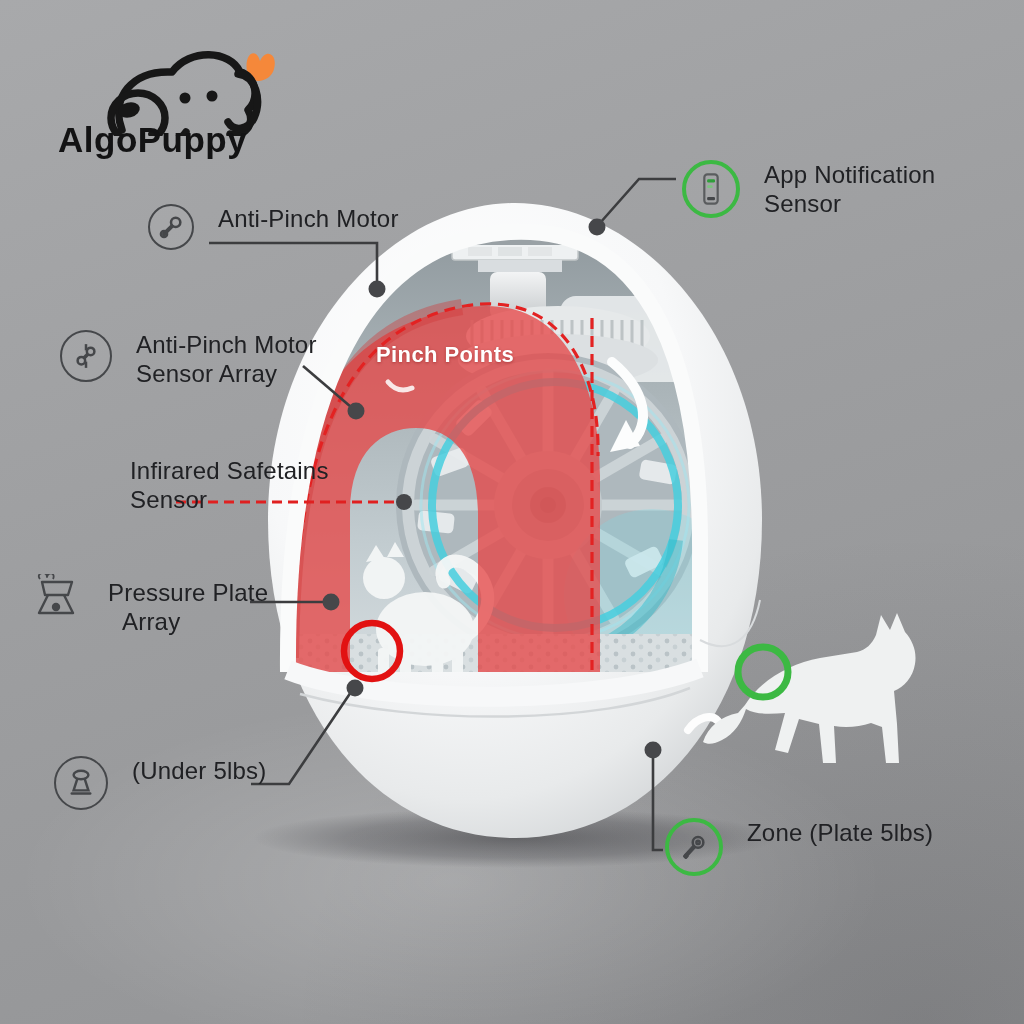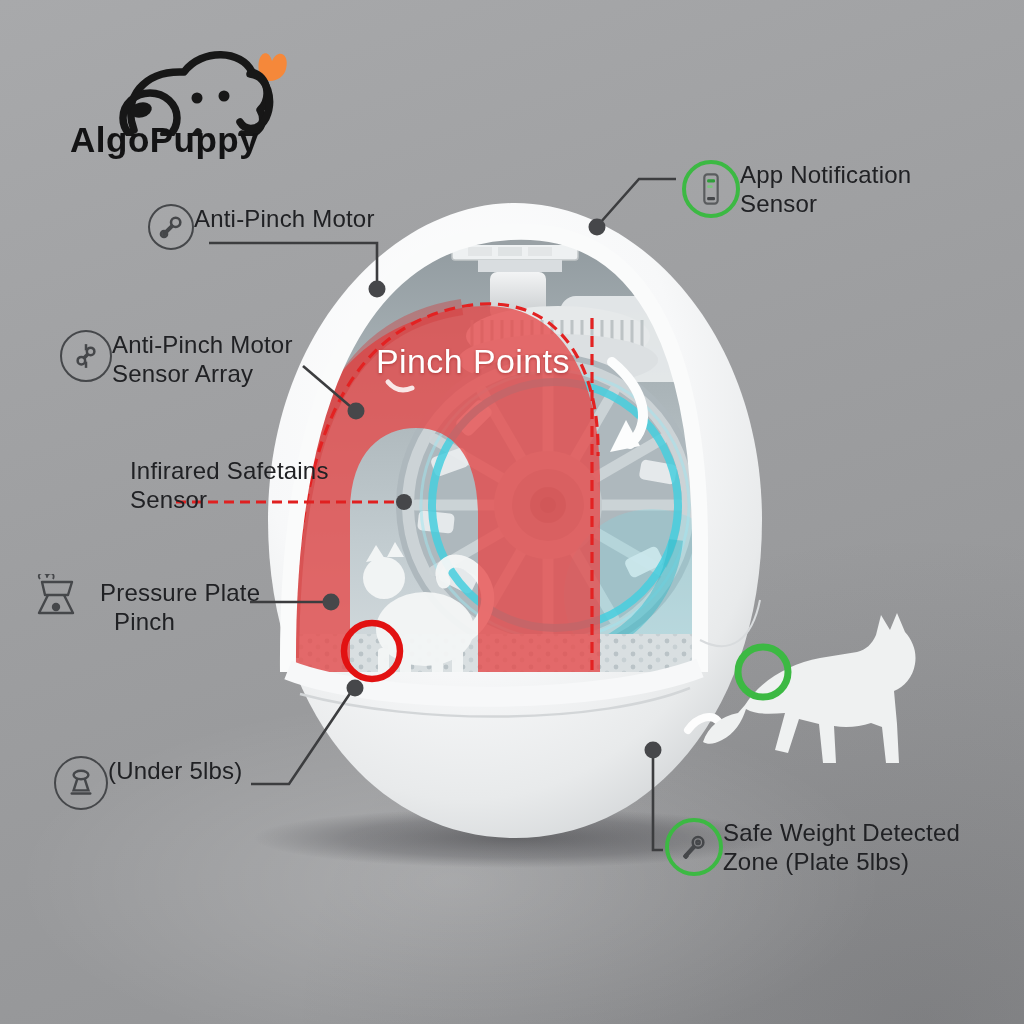--- a/index.html
+++ b/index.html
@@ -5,29 +5,29 @@
   html,body{margin:0;padding:0;}
   body{width:1024px;height:1024px;overflow:hidden;font-family:"Liberation Sans",sans-serif;}
   #stage{
     position:relative;width:1024px;height:1024px;overflow:hidden;
     background:
       radial-gradient(ellipse 620px 260px at 44% 86%, rgba(255,255,255,0.20), rgba(255,255,255,0) 70%),
       radial-gradient(ellipse 900px 700px at 90% 100%, rgba(40,40,44,0.18), rgba(0,0,0,0) 70%),
       linear-gradient(160deg,#a8a9ab 0%,#9d9ea0 45%,#919294 100%);
   }
   svg.scene{position:absolute;left:0;top:0;}
-  .label{position:absolute;display:flex;gap:0;align-items:flex-start;color:#202124;}
+  .label{position:absolute;display:flex;gap:24px;align-items:flex-start;color:#202124;}
   .label .txt p{margin:0;font-size:24px;line-height:29px;letter-spacing:.2px;}
   .ring{box-sizing:border-box;width:46px;height:46px;border:2.5px solid #45474a;border-radius:50%;
         display:flex;align-items:center;justify-content:center;flex:0 0 auto;background:rgba(255,255,255,0.04);}
   .ring.green{width:58px;height:58px;border:4px solid #3cb943;}
   .plainicon{flex:0 0 auto;}
-  #pinch-points{position:absolute;left:376px;top:342px;color:#ffffff;font-size:34px;font-weight:normal;
+  #pinch-points{position:absolute;left:376px;top:342px;color:#ffffff;font-size:22px;font-weight:bold;
                 letter-spacing:.4px;text-shadow:0 1px 3px rgba(120,10,10,.45);}
-  #logo{position:absolute;left:64px;top:26px;width:230px;height:150px;}
+  #logo{position:absolute;left:52px;top:26px;width:230px;height:150px;}
   #logo .brand{position:absolute;left:6px;top:94px;font-size:35px;font-weight:800;color:#131314;letter-spacing:.5px;}
 </style>
 </head>
 <body>
 
 <div id="stage">
 
   <svg class="scene" width="1024" height="1024" viewBox="0 0 1024 1024">
     <defs>
       <radialGradient id="eggG" cx="40%" cy="30%" r="78%">
@@ -228,23 +228,23 @@
 
   <div class="label" style="left:28px;top:574px;">
     <span class="plainicon">
       <svg width="56" height="52" viewBox="0 0 56 52" fill="none" stroke="#45474a" stroke-width="2.4" stroke-linejoin="round">
         <path d="M12,5 c-5,-6 7,-9 7,-2 c1,-6 9,-4 6,2" stroke-width="1.8"></path>
         <path d="M14,8 h30 l-4,13 h-23 z"></path>
         <path d="M20,21 l-9,18 h34 l-9,-18"></path>
         <circle cx="28" cy="33" r="4.2" fill="#45474a" stroke="none"></circle>
       </svg>
     </span>
-    <div class="txt" style="padding-top:4px;margin-left:16px;">
+    <div class="txt" style="padding-top:4px;">
       <p>Pressure Plate</p>
-      <p style="margin-left:14px;">Pinch</p>
+      <p style="margin-left:14px;">Array</p>
     </div>
   </div>
 
   <div class="label" style="left:54px;top:756px;">
     <span class="ring" style="width:54px;height:54px;">
       <svg width="32" height="32" viewBox="0 0 26 26" fill="none" stroke="#45474a" stroke-width="2">
         <ellipse cx="13" cy="6.5" rx="6" ry="3.4"></ellipse>
         <path d="M10,9.6 L7,19 h12 L16,9.6"></path>
         <path d="M5.5,21.5 h15" stroke-linecap="round"></path>
       </svg>
@@ -272,20 +272,19 @@
   <div class="label" style="left:665px;top:818px;">
     <span class="ring green">
       <svg width="30" height="30" viewBox="0 0 26 26" fill="none" stroke="#45474a" stroke-width="2.2">
         <circle cx="16.5" cy="9" r="4.6"></circle>
         <circle cx="16.5" cy="9" r="1.4"></circle>
         <line x1="5.5" y1="21" x2="12.8" y2="13" stroke-width="3.6" stroke-linecap="round"></line>
         <rect x="4" y="19" width="4" height="4" rx="1" fill="#45474a" stroke="none" transform="rotate(-45 6 21)"></rect>
       </svg>
     </span>
     <div class="txt">
-      <p>Safe Weight Detected</p>
       <p>Zone (Plate 5lbs)</p>
     </div>
   </div>
 
   <div id="pinch-points">Pinch Points</div>
 
 </div>
 
 </body></html>

